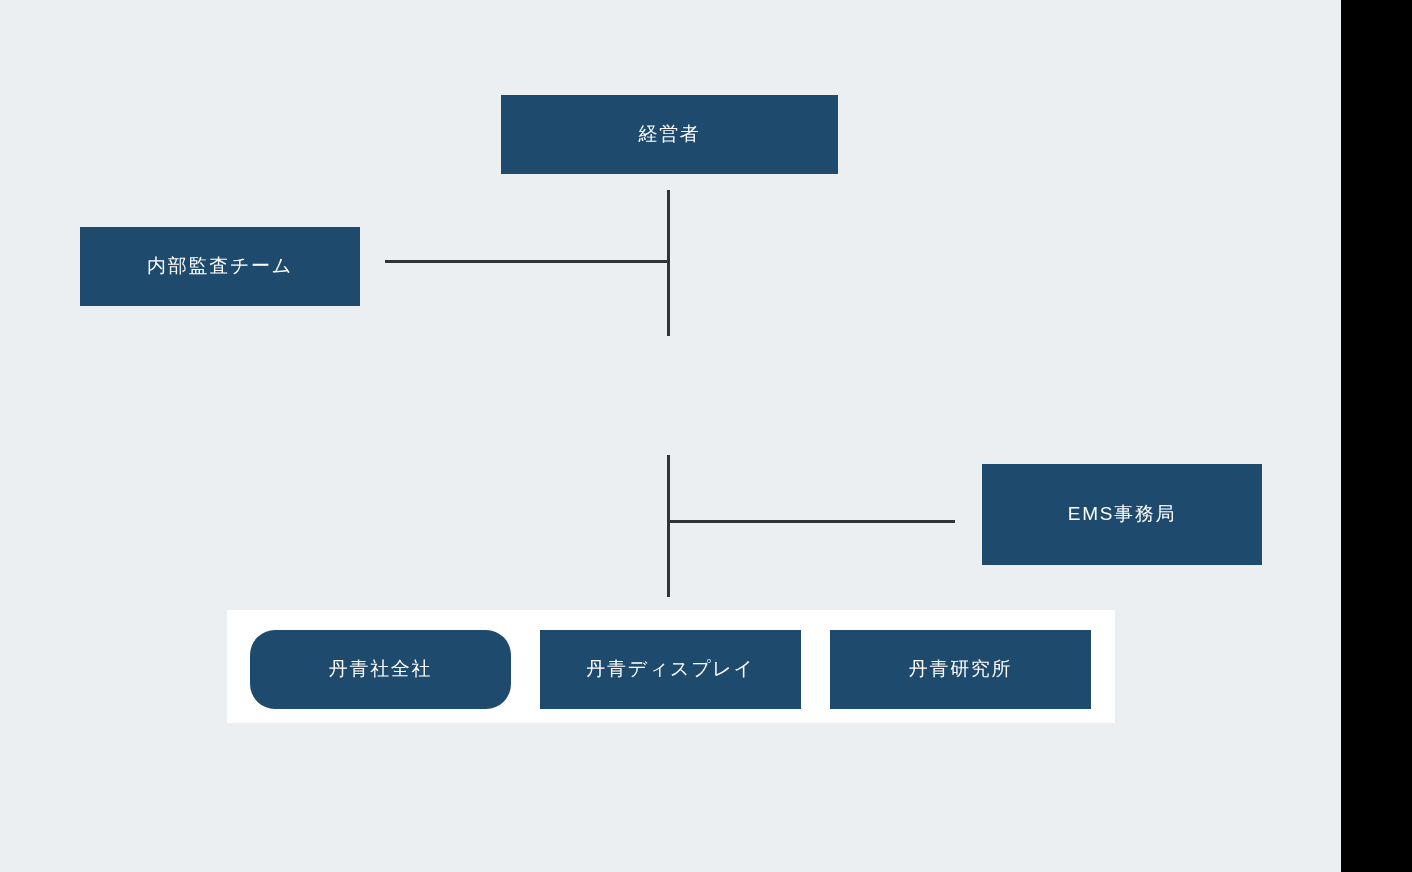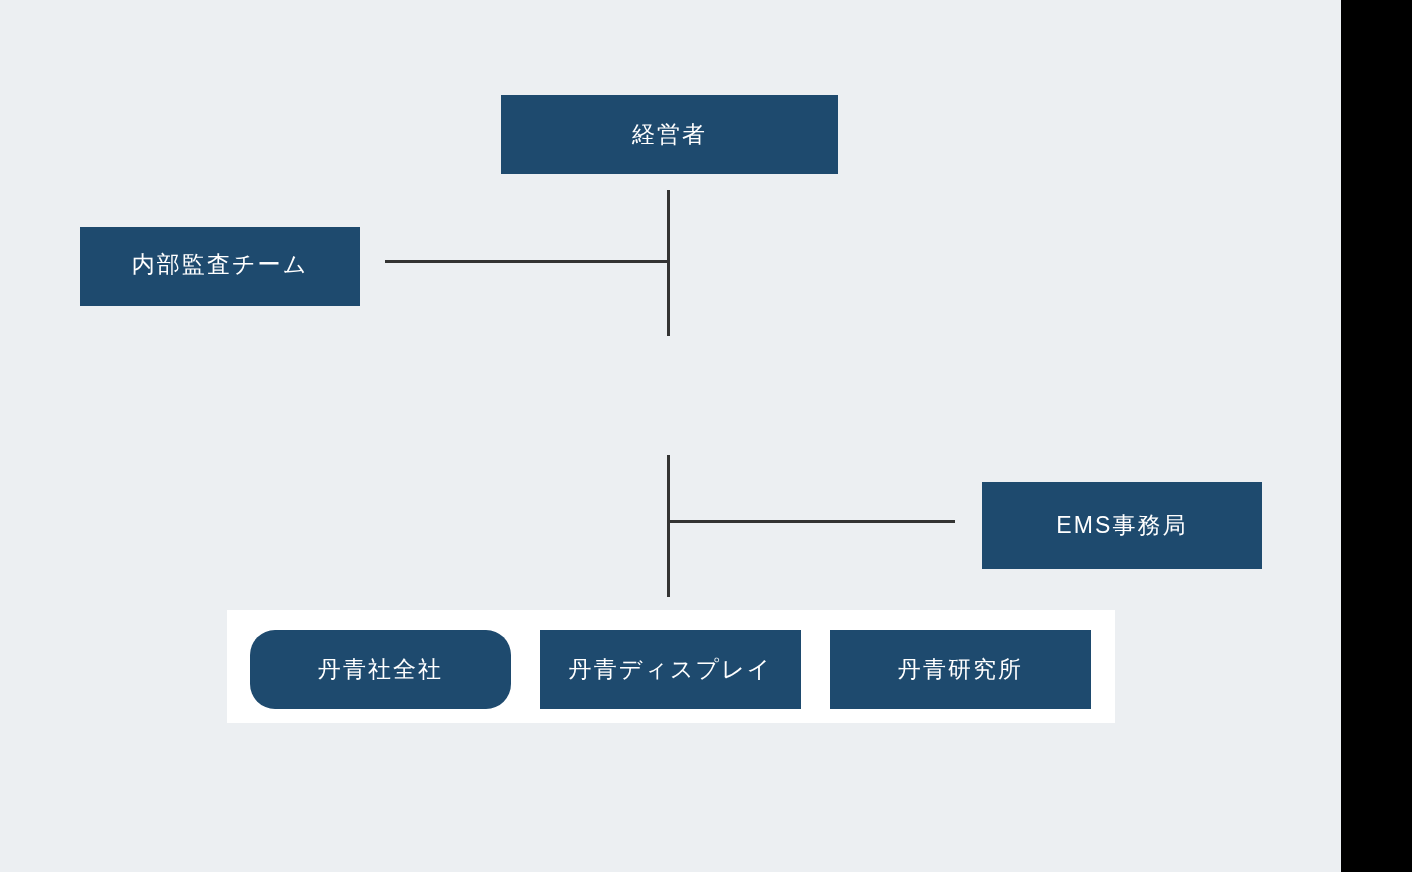--- a/index.html
+++ b/index.html
@@ -33,36 +33,36 @@
 
   
   .node {
     position: absolute;
     background: #1e4a6e;
     color: #ffffff;
     display: flex;
     align-items: center;
     justify-content: center;
     box-sizing: border-box;
-    font-size: 23px;
+    font-size: 19px;
     letter-spacing: 0.09em;
     line-height: 1.2;
     text-align: center;
     white-space: nowrap;
   }
 
   .node-label {
     display: block;
   }
 
   
   #node-executive        { left: 501px;  top: 95px;  width: 337px; height: 79px; }
-  #node-internal-audit   { left: 80px;   top: 227px; width: 280px; height: 79px; font-family: Liberation Mono, monospace; }
+  #node-internal-audit   { left: 80px;   top: 227px; width: 280px; height: 79px; }
   #node-env-manager      { left: 501px;  top: 353px; width: 337px; height: 79px; }
-  #node-ems-office       { left: 982px;  top: 482px; width: 280px; height: 87px; }
+  #node-ems-office       { left: 982px;  top: 464px; width: 280px; height: 101px; }
 
   
   .group-panel {
     position: absolute;
     left: 227px;
     top: 610px;
     width: 888px;
     height: 113px;
     background: #ffffff;
     box-sizing: border-box;

